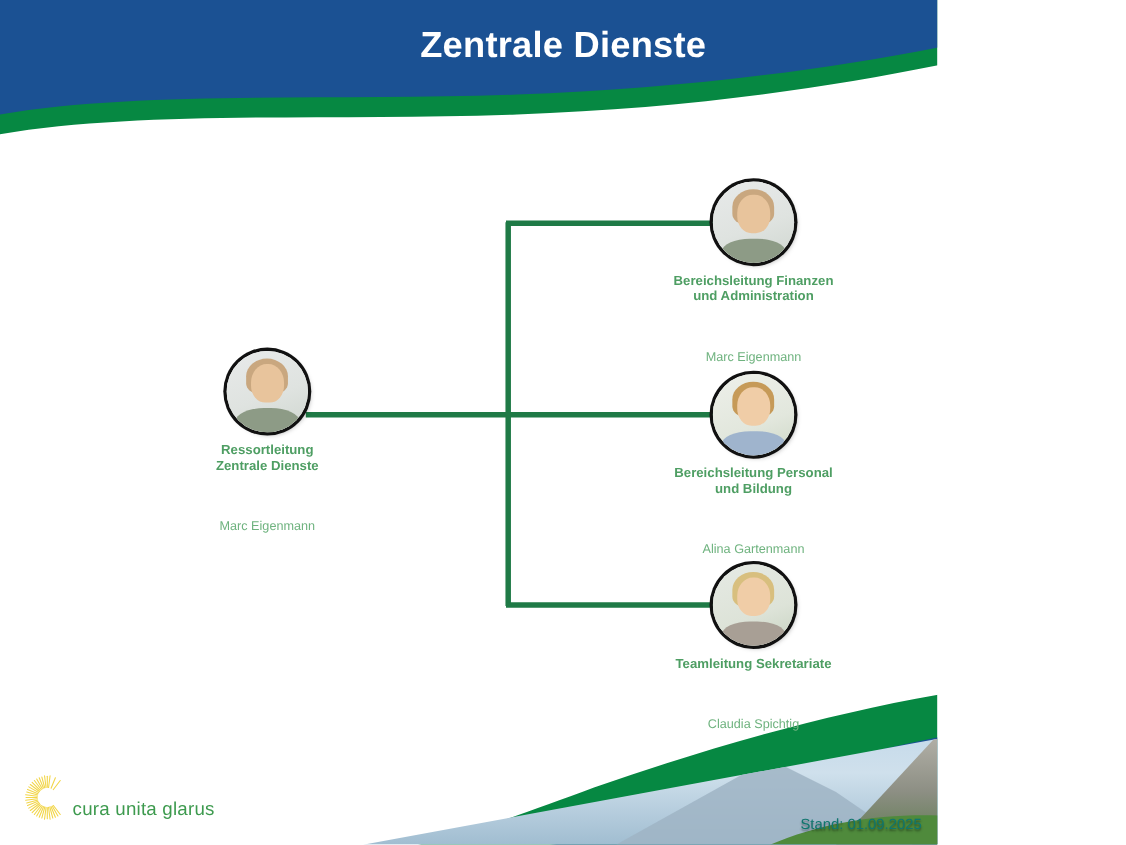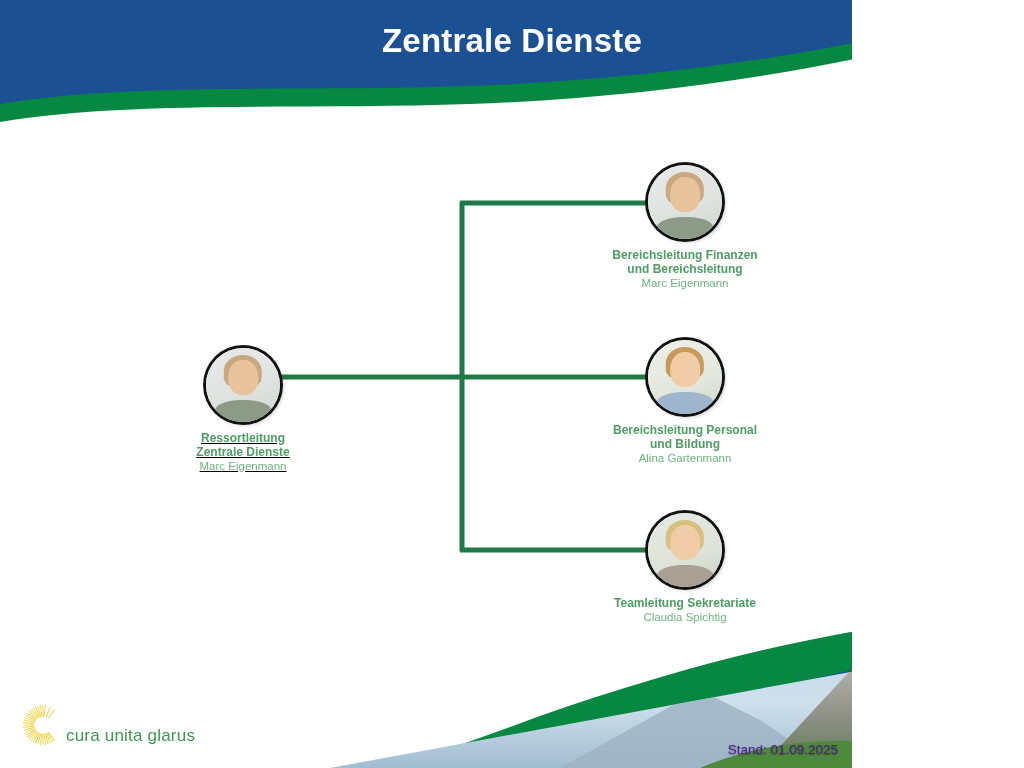--- a/index.html
+++ b/index.html
@@ -119,20 +119,21 @@
     color: #4e9e63;
     font-size: 12px;
     font-weight: bold;
     line-height: 14px;
   }
   .person-name {
     color: #6fb37f;
     font-size: 11.5px;
     font-weight: normal;
     line-height: 14px;
+    margin-top: 42px;
   }
 
   
   #logo {
     position: absolute;
     left: 22px;
     top: 700px;
     height: 46px;
     display: flex;
     align-items: flex-end;
@@ -147,21 +148,21 @@
     color: #3d9a4e;
     font-size: 17px;
     letter-spacing: 0.2px;
   }
 
   
   #date-stamp {
     position: absolute;
     right: 14px;
     top: 742px;
-    color: #4c1d95;
+    color: #0f766e;
     font-size: 13.5px;
     z-index: 8;
     text-shadow: 0 1px 2px rgba(0,0,0,0.45);
   }
 </style>
 </head>
 <body>
 
 <div id="slide">
 
@@ -225,21 +226,21 @@
         <line x1="462" y1="202" x2="462" y2="551"></line>
 
         <line x1="460" y1="203" x2="648" y2="203"></line>
 
         <line x1="460" y1="377" x2="648" y2="377"></line>
 
         <line x1="460" y1="550" x2="648" y2="550"></line>
       </g>
     </svg>
 
-    <div class="org-node" style="left:133px; top:348px;text-decoration:underline;">
+    <div class="org-node" style="left:133px; top:319px;">
       <div class="avatar">
         <div class="photo">
           <div class="bg" style="background:linear-gradient(160deg,#e8eaea 0%,#dfe3e0 55%,#cfd6cf 100%);"></div>
           <div class="hair" style="background:#c9a77f;"></div>
           <div class="head" style="background:#e8c49c;"></div>
           <div class="body" style="background:#8d9b86;"></div>
         </div>
       </div>
       <div class="role">
         <div>Ressortleitung</div>
@@ -252,21 +253,21 @@
       <div class="avatar">
         <div class="photo">
           <div class="bg" style="background:linear-gradient(160deg,#e8eaea 0%,#dfe3e0 55%,#cfd6cf 100%);"></div>
           <div class="hair" style="background:#c9a77f;"></div>
           <div class="head" style="background:#e8c49c;"></div>
           <div class="body" style="background:#8d9b86;"></div>
         </div>
       </div>
       <div class="role">
         <div>Bereichsleitung Finanzen</div>
-        <div>und Bereichsleitung</div>
+        <div>und Administration</div>
       </div>
       <div class="person-name">Marc Eigenmann</div>
     </div>
 
     <div class="org-node" style="left:575px; top:513px;">
       <div class="avatar">
         <div class="photo">
           <div class="bg" style="background:linear-gradient(160deg,#e6eae4 0%,#dde3d8 60%,#c6d2c0 100%);"></div>
           <div class="hair" style="background:#d8bf7e;"></div>
           <div class="head" style="background:#f0cda7;"></div>

